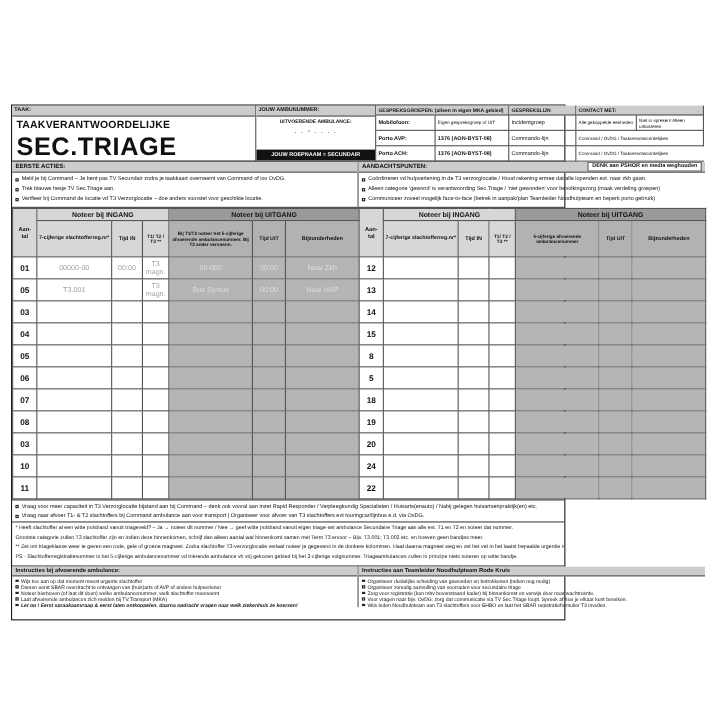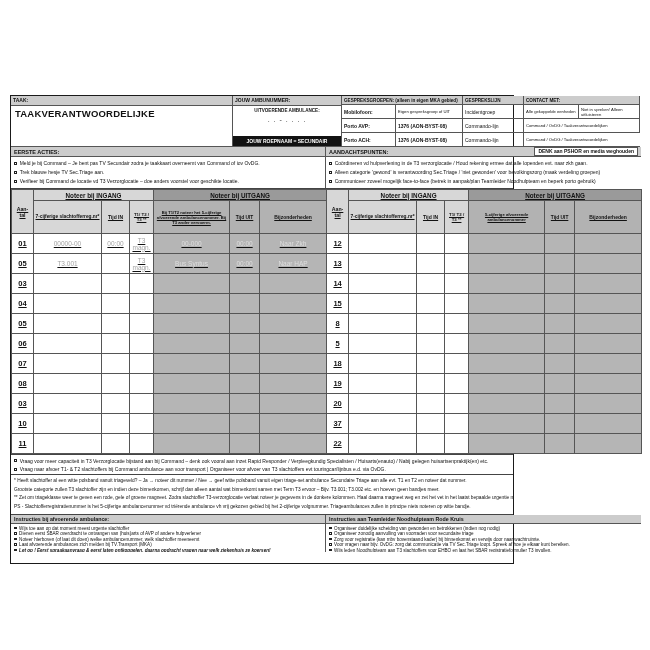--- a/index.html
+++ b/index.html
@@ -46,21 +46,21 @@
               align-items: center; padding: 0 3px; font-size: 5.5px; font-weight: bold; }
   .box-head .note-right { margin-left: auto; background: #fff; border: 1px solid #555; padding: 0 3px;
                           font-size: 5px; font-weight: bold; line-height: 7px; }
   .box-body { padding: 2px 3px; font-size: 5px; line-height: 9px; }
   .bl { display: flex; align-items: flex-start; }
   .sq { display: inline-block; flex: none; width: 3.2px; height: 3.2px; border: .8px solid #222;
         background: #fff; margin: 2.5px 2.5px 0 0; }
   .bt { display: block; }
 
   
-  table.triage { border-collapse: collapse; table-layout: fixed; width: 630px; text-decoration: underline; }
+  table.triage { border-collapse: collapse; table-layout: fixed; width: 630px; }
   .triage th, .triage td { border: 1px solid #555; overflow: hidden; padding: 0 1.5px; }
   .triage thead tr.h1 { height: 11px; }
   .triage thead tr.h2 { height: 33px; }
   .triage tbody tr { height: 20px; }
   .th { background: #d7d7d7; font-weight: bold; text-align: center; vertical-align: middle; }
   .th-aantal { font-size: 5.2px; line-height: 6px; white-space: pre-line; }
   .th-ingang { font-size: 6.3px; }
   .th-uitgang { font-size: 6.3px; background: #9a9a9a; }
   .th-reg { font-size: 4.8px; line-height: 5.6px; }
   .th-tin { font-size: 5px; }
@@ -94,20 +94,21 @@
 </head>
 <body>
 
 <div class="sheet">
 
   <div class="hdr">
     <div class="taak">
       <div class="strip">TAAK:</div>
       <div class="title-wrap">
         <div class="t1">TAAKVERANTWOORDELIJKE</div>
+        <div class="t2">SEC.TRIAGE</div>
       </div>
     </div>
     <div class="amb">
       <div class="strip">JOUW AMBUNUMMER:</div>
       <div class="amb-label">UITVOERENDE AMBULANCE:</div>
       <div class="amb-dots">. . - . . . .</div>
       <div class="amb-bar">JOUW ROEPNAAM = SECUNDAIR</div>
     </div>
     <div class="gghdr strip2">GESPREKSGROEPEN: (alleen in eigen MKA gebied)</div>
     <div class="glhdr strip2">GESPREKSLIJN</div>
@@ -361,21 +362,21 @@
           <td class="c-out"></td>
         </tr>
         <tr>
           <td class="c-num">10</td>
           <td></td>
           <td></td>
           <td></td>
           <td class="c-out"></td>
           <td class="c-out"></td>
           <td class="c-out"></td>
-          <td class="c-num">37</td>
+          <td class="c-num">24</td>
           <td></td>
           <td></td>
           <td></td>
           <td class="c-out"></td>
           <td class="c-out"></td>
           <td class="c-out"></td>
         </tr>
         <tr>
           <td class="c-num">11</td>
           <td></td>

